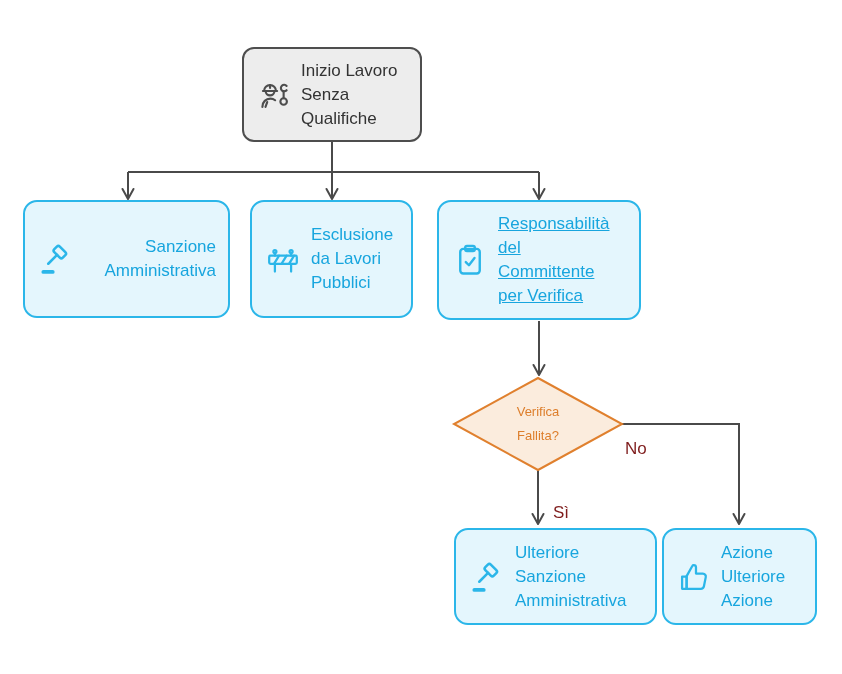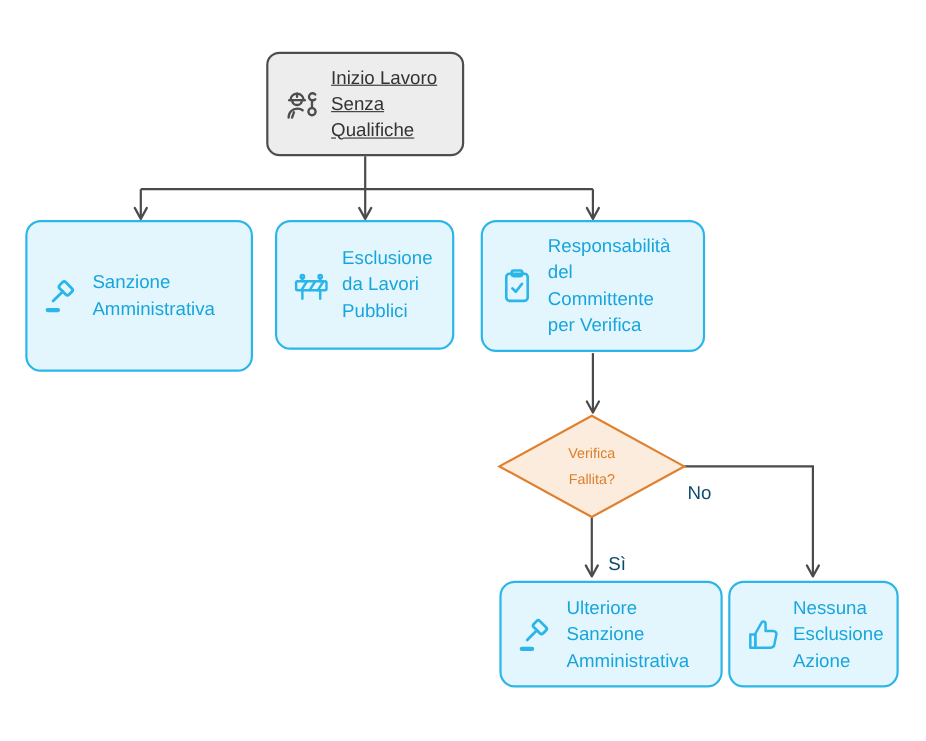--- a/index.html
+++ b/index.html
@@ -8,40 +8,40 @@
   svg.edges{position:absolute;left:0;top:0;z-index:1;}
   .node{
     position:absolute;z-index:2;box-sizing:border-box;
     display:flex;align-items:center;gap:10px;
     padding:8px 12px 8px 13px;
     background:#e4f6fd;border:2px solid #2bb6e9;border-radius:14px;
     color:#17a5de;font-size:17px;line-height:24px;font-weight:400;
   }
   .node .icon{flex:0 0 auto;width:36px;height:36px;display:flex;align-items:center;justify-content:center;}
   .node .icon svg{width:100%;height:100%;}
-  .n-start{left:242px;top:47px;width:180px;height:95px;background:#ededed;border-color:#4e4e4e;color:#333333;border-radius:12px;text-decoration:underline;}
+  .n-start{left:242px;top:47px;width:180px;height:95px;background:#ededed;border-color:#4e4e4e;color:#333333;border-radius:12px;}
   .n-start .icon{width:34px;height:34px;}
   .n-start .label{max-width:100px;}
-  .n-sanzione{left:23px;top:200px;width:207px;height:138px;}
+  .n-sanzione{left:23px;top:200px;width:207px;height:118px;text-align:right;}
   .n-esclusione{left:250px;top:200px;width:163px;height:118px;}
   .n-esclusione .label{max-width:92px;}
   .n-responsabilita{left:437px;top:200px;width:204px;height:120px;}
-  .n-responsabilita .label{max-width:104px;}
+  .n-responsabilita .label{max-width:104px;text-decoration:underline;}
   .n-ulteriore{left:454px;top:528px;width:203px;height:97px;}
   .n-ulteriore .label{max-width:112px;}
   .n-nessuna{left:662px;top:528px;width:155px;height:97px;}
   .n-nessuna .icon{width:34px;height:34px;}
   .n-nessuna .label{max-width:86px;}
   .diamond-label{
     position:absolute;z-index:2;left:454px;top:378px;width:168px;height:92px;
     display:flex;align-items:center;justify-content:center;text-align:center;
     color:#dd7e2b;font-size:13px;line-height:24px;
   }
   .diamond-label span{display:inline-block;max-width:84px;}
-  .edge-label{position:absolute;z-index:2;color:#0c4a6e;font-size:17px;line-height:20px;}
+  .edge-label{position:absolute;z-index:2;color:#7f1d1d;font-size:17px;line-height:20px;}
   .el-si{left:553px;top:475px;margin-top:28px;}
   .el-no{left:625px;top:439px;}
 </style>
 </head>
 <body>
 
 <div class="canvas">
 
   <svg class="edges" width="842" height="674" viewBox="0 0 842 674">
     <defs>
@@ -140,16 +140,16 @@
     <span class="label">Ulteriore Sanzione Amministrativa</span>
   </div>
 
   <div class="node n-nessuna">
     <span class="icon">
       <svg viewBox="0 0 24 24" fill="none" stroke="#2bb6e9" stroke-width="1.6" stroke-linecap="round" stroke-linejoin="round">
         <path d="M3.6 11.8 h3.2 V20.3 H3.6 z"></path>
         <path d="M6.8 20.3 V11.4 l4-7.2 c.2-.4 .6-.6 1-.6 .9 0 1.6 .7 1.6 1.6 V9.6 h4.9 c1.3 0 2.3 1.2 2 2.5 l-1.3 6.4 c-.2 1-1.1 1.8-2.2 1.8 z"></path>
       </svg>
     </span>
-    <span class="label">Nessuna Esclusione Azione</span>
+    <span class="label">Azione Ulteriore Azione</span>
   </div>
 
 </div>
 
 </body></html>

